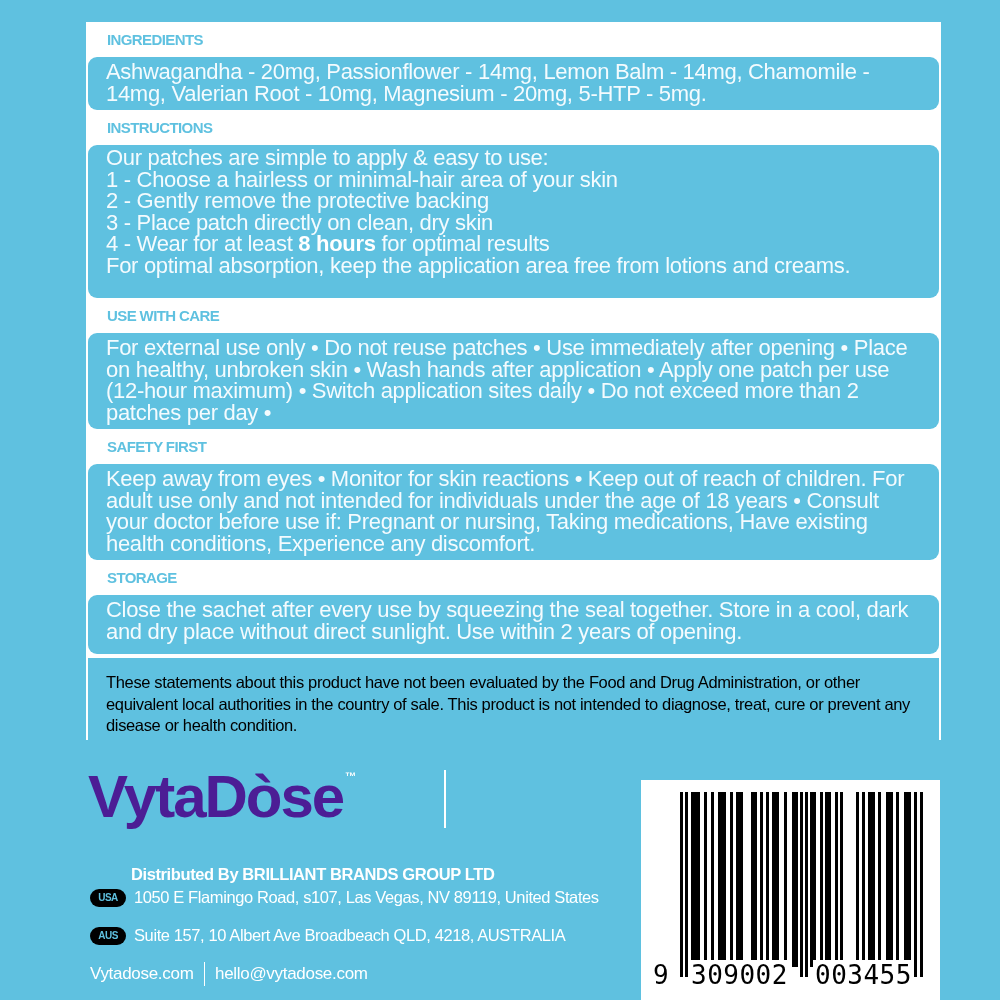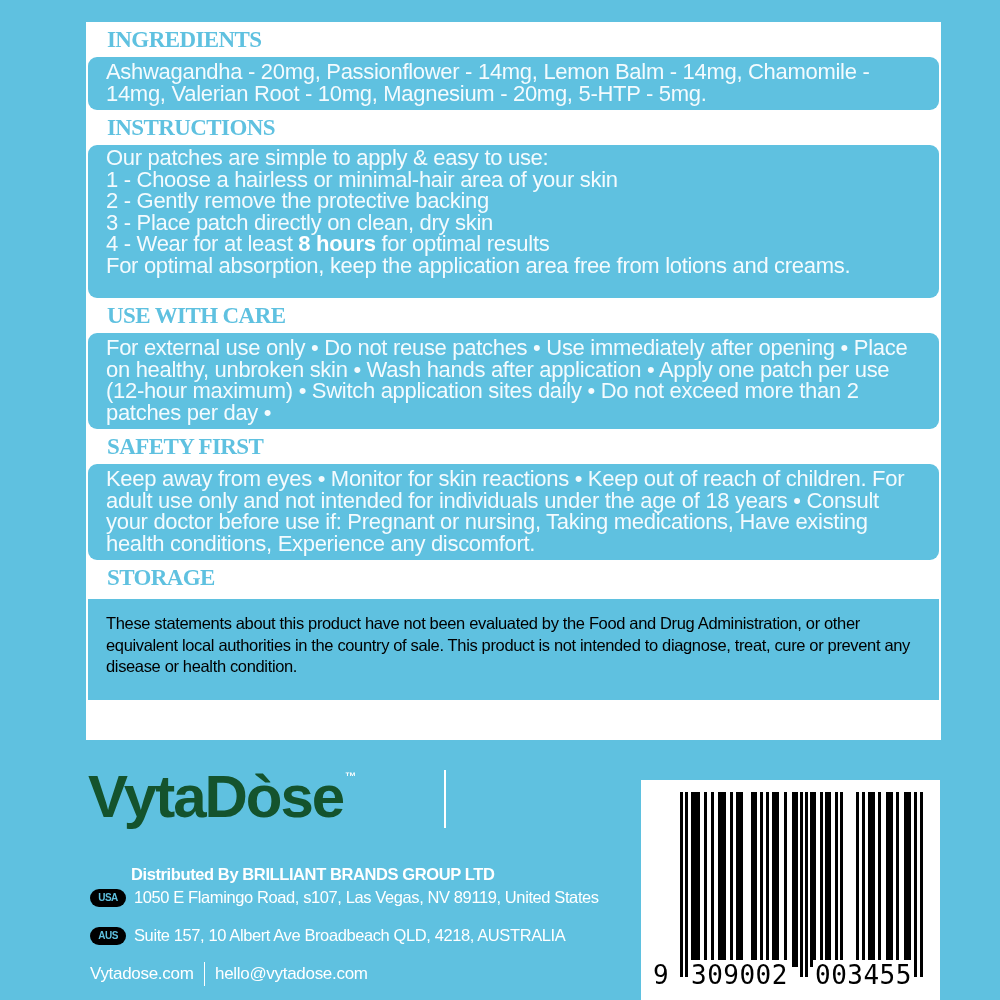--- a/index.html
+++ b/index.html
@@ -13,41 +13,41 @@
   .panel {
     position:absolute; left:86px; top:22px; width:855px; height:718px;
     background:#ffffff;
     box-sizing:border-box;
     padding:0 2px 2px 2px;
   }
   .sec-head {
     height:35px; display:flex; align-items:center;
     padding-left:19px;
     color:#5fc1e0;
-    font-weight:bold; font-size:23px; letter-spacing:-0.6px;font-family:Liberation Serif, serif;
+    font-weight:bold; font-size:15px; letter-spacing:-0.6px;
   }
   .sec-body {
     background:#5fc1e0;
     padding:4px 18px 6px 18px;
     font-size:22px; line-height:21.5px; letter-spacing:-0.3px;
     color:#f4fbfe;
     border-radius:9px;
   }
   .sec-body b { font-weight:bold; color:#ffffff; }
   .disclaimer {
     background:#5fc1e0;
     margin-top:4px;
     padding:14px 18px 22px 18px;
     font-size:16.5px; line-height:21.5px; letter-spacing:-0.35px;
     color:#000000;
   }
   .logo {
     position:absolute; left:88px; top:762px;
     font-weight:bold; font-size:60px; letter-spacing:-2px; line-height:70px;
-    color:#14532d;
+    color:#4c1d95;
   }
   .tm { position:absolute; left:345px; top:770px; font-size:11px; font-weight:bold; color:#fff; }
   .logo-divider { position:absolute; left:444px; top:770px; width:2px; height:58px; background:#ffffff; }
   .dist { position:absolute; left:131px; top:865px; font-size:16.5px; font-weight:bold; letter-spacing:-0.4px; }
   .addr-row { position:absolute; left:90px; display:flex; align-items:center; font-size:16.5px; letter-spacing:-0.4px; }
   .badge {
     display:inline-block; width:36px; height:18px; border-radius:9px;
     background:#000000; color:#5fc1e0;
     font-size:10px; font-weight:bold; text-align:center; line-height:18px;
     margin-right:8px; letter-spacing:-0.5px;
@@ -90,20 +90,23 @@
   <div class="sec-body">
     <span>For external use only • Do not reuse patches • Use immediately after opening • Place on healthy, unbroken skin • Wash hands after application • Apply one patch per use (12-hour maximum) • Switch application sites daily • Do not exceed more than 2 patches per day •</span>
   </div>
 
   <div class="sec-head">SAFETY FIRST</div>
   <div class="sec-body">
     <span>Keep away from eyes • Monitor for skin reactions • Keep out of reach of children. For adult use only and not intended for individuals under the age of 18 years • Consult your doctor before use if: Pregnant or nursing, Taking medications, Have existing health conditions, Experience any discomfort.</span>
   </div>
 
   <div class="sec-head">STORAGE</div>
+  <div class="sec-body" style="padding-bottom:12px;">
+    <span>Close the sachet after every use by squeezing the seal together. Store in a cool, dark and dry place without direct sunlight. Use within 2 years of opening.</span>
+  </div>
 
   <div class="disclaimer">
     <span>These statements about this product have not been evaluated by the Food and Drug Administration, or other equivalent local authorities in the country of sale. This product is not intended to diagnose, treat, cure or prevent any disease or health condition.</span>
   </div>
 </div>
 
 <div class="logo">VytaDòse</div>
 <div class="tm">™</div>
 <div class="logo-divider"></div>
 

